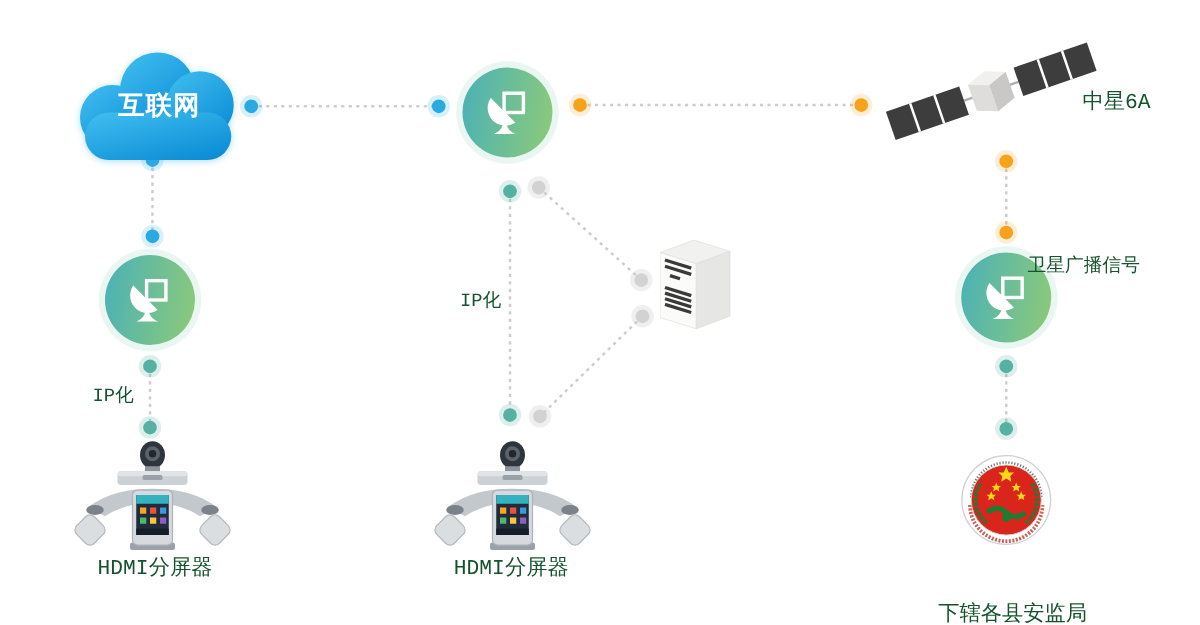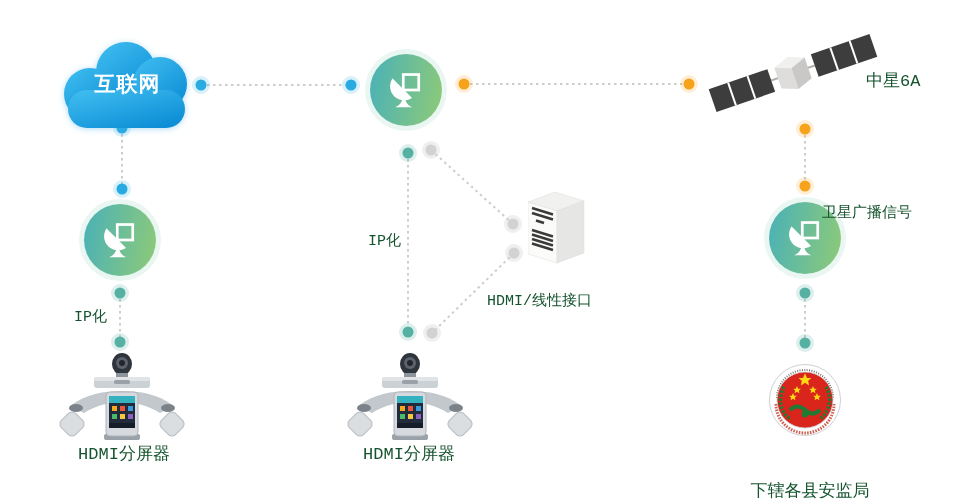--- a/index.html
+++ b/index.html
@@ -171,21 +171,20 @@
       <line x1="4" y1="21" x2="25" y2="27.5"></line>
       <line x1="8" y1="28.5" x2="16" y2="31"></line>
       <line x1="4" y1="38" x2="25" y2="44.5"></line>
       <line x1="4" y1="42.5" x2="25" y2="49"></line>
       <line x1="4" y1="47" x2="25" y2="53.5"></line>
       <line x1="4" y1="51.5" x2="25" y2="58"></line>
     </g>
   </svg>
 
   <div class="lbl lbl-15" style="left:368px;top:231px;">IP化</div>
-  <div class="lbl lbl-15" style="left:487px;top:291px;">HDMI/线性接口</div>
   <div class="lbl lbl-15" style="left:74px;top:307px;">IP化</div>
 
   <svg class="abs" style="left:56px;top:350px;" width="132" height="92" viewBox="0 0 132 92">
     <ellipse cx="66" cy="14" rx="10" ry="11" fill="#2f353c"></ellipse>
     <circle cx="66" cy="13" r="6" fill="#5c636c"></circle>
       <circle cx="66" cy="13" r="3" fill="#22272d"></circle>
     <rect x="60" y="23" width="12" height="4" fill="#8d949b"></rect>
     <rect x="38" y="27" width="56" height="11" rx="3" fill="#ccd1d6"></rect>
     <rect x="38" y="27" width="56" height="4" rx="2" fill="#e0e4e7"></rect>
     <rect x="58" y="30" width="16" height="4" rx="1.5" fill="#9aa1a8"></rect>

